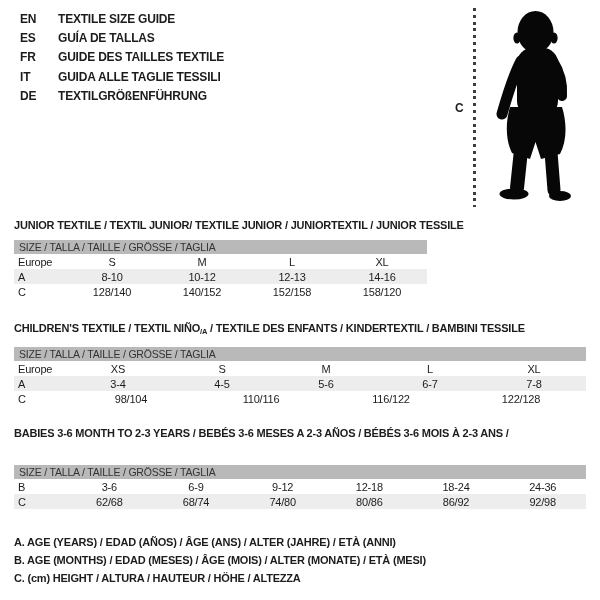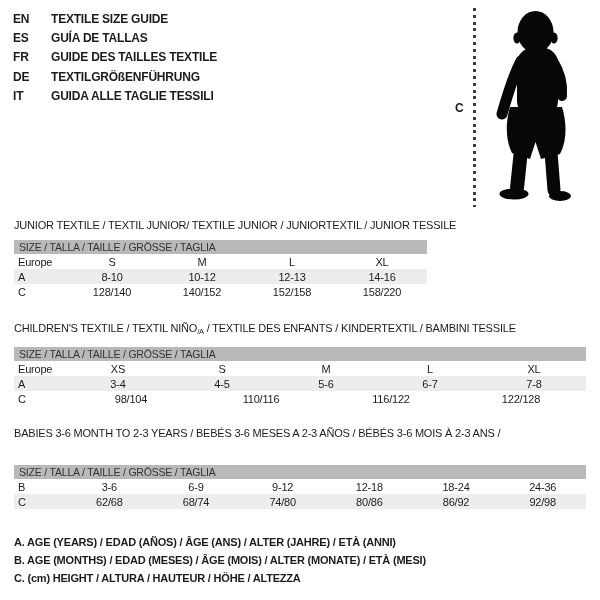--- a/index.html
+++ b/index.html
@@ -5,33 +5,33 @@
   * { margin:0; padding:0; box-sizing:border-box; }
   html,body { width:600px; height:600px; }
   body {
     position:relative; width:600px; height:600px; overflow:hidden;
     background:#ffffff; color:#1c1c1c;
     font-family:"Liberation Sans","DejaVu Sans",sans-serif;
     letter-spacing:-0.2px;
   }
 
   
-  .lang-block { position:absolute; left:13px; top:10px; }
+  .lang-block { position:absolute; left:20px; top:10px; }
   .lang-row { display:flex; height:19.2px; line-height:19.2px;
               font-size:12px; font-weight:700; }
   .lang-code { width:38px; }
 
   
   .dotline { position:absolute; left:473px; top:8px; width:2.5px; height:199px;
              background:repeating-linear-gradient(to bottom,#3d3d3d 0 3px,transparent 3px 6.8px); }
   .c-label { position:absolute; left:455px; top:101px; font-size:12px; font-weight:600; }
   .figure-svg { position:absolute; left:490px; top:0; }
 
   
-  .tbl-title { position:absolute; left:14px; font-size:11px; font-weight:400; line-height:15px;text-align:center; }
+  .tbl-title { position:absolute; left:14px; font-size:11px; font-weight:700; line-height:15px;text-align:center; }
   .tbl-title .subscr { font-size:7.5px; vertical-align:-2px; }
   .size-bar { position:absolute; left:14px; height:14px; line-height:14.5px;
               background:#b9b9b9; color:#333333; font-size:10.5px; padding-left:5px; }
   .tbl { position:absolute; left:14px; }
   .trow { display:flex; height:15px; line-height:16px; font-size:11px; }
   .trow.stripe { background:#ededed; }
   .tlabel { flex:none; padding-left:4px; }
   .tval { flex:1; text-align:center; }
   .t1 .tlabel { width:53px; }
   .t23 .tlabel { width:52px; }
@@ -50,26 +50,26 @@
   </div>
   <div class="lang-row">
     <span class="lang-code">ES</span>
     <span class="lang-label">GUÍA DE TALLAS</span>
   </div>
   <div class="lang-row">
     <span class="lang-code">FR</span>
     <span class="lang-label">GUIDE DES TAILLES TEXTILE</span>
   </div>
   <div class="lang-row">
+    <span class="lang-code">IT</span>
+    <span class="lang-label">GUIDA ALLE TAGLIE TESSILI</span>
+  </div>
+  <div class="lang-row">
     <span class="lang-code">DE</span>
     <span class="lang-label">TEXTILGRÖßENFÜHRUNG</span>
-  </div>
-  <div class="lang-row">
-    <span class="lang-code">IT</span>
-    <span class="lang-label">GUIDA ALLE TAGLIE TESSILI</span>
   </div>
 </div>
 
 <div class="dotline"></div>
 <div class="c-label">C</div>
 <svg class="figure-svg" viewBox="0 0 90 205" width="90" height="205" aria-hidden="true">
   <g fill="#070707" stroke="none">
     <ellipse cx="45.5" cy="32" rx="18" ry="21"></ellipse>
     <ellipse cx="27" cy="38" rx="3.6" ry="5.5"></ellipse>
     <ellipse cx="64" cy="38" rx="3.6" ry="5.5"></ellipse>
@@ -101,21 +101,21 @@
     <span class="tval">8-10</span>
     <span class="tval">10-12</span>
     <span class="tval">12-13</span>
     <span class="tval">14-16</span>
   </div>
   <div class="trow">
     <span class="tlabel">C</span>
     <span class="tval">128/140</span>
     <span class="tval">140/152</span>
     <span class="tval">152/158</span>
-    <span class="tval">158/220</span>
+    <span class="tval">158/120</span>
   </div>
 </div>
 
 <div class="tbl-title" style="top:321px;"><span>CHILDREN'S TEXTILE / TEXTIL NIÑO</span><span class="subscr">/A</span><span> / TEXTILE DES ENFANTS / KINDERTEXTIL / BAMBINI TESSILE</span></div>
 <div class="size-bar" style="top:347px; width:572px;">SIZE / TALLA / TAILLE / GRÖSSE / TAGLIA</div>
 <div class="tbl t23" style="top:361px; width:572px;">
   <div class="trow">
     <span class="tlabel">Europe</span>
     <span class="tval">XS</span>
     <span class="tval">S</span>

